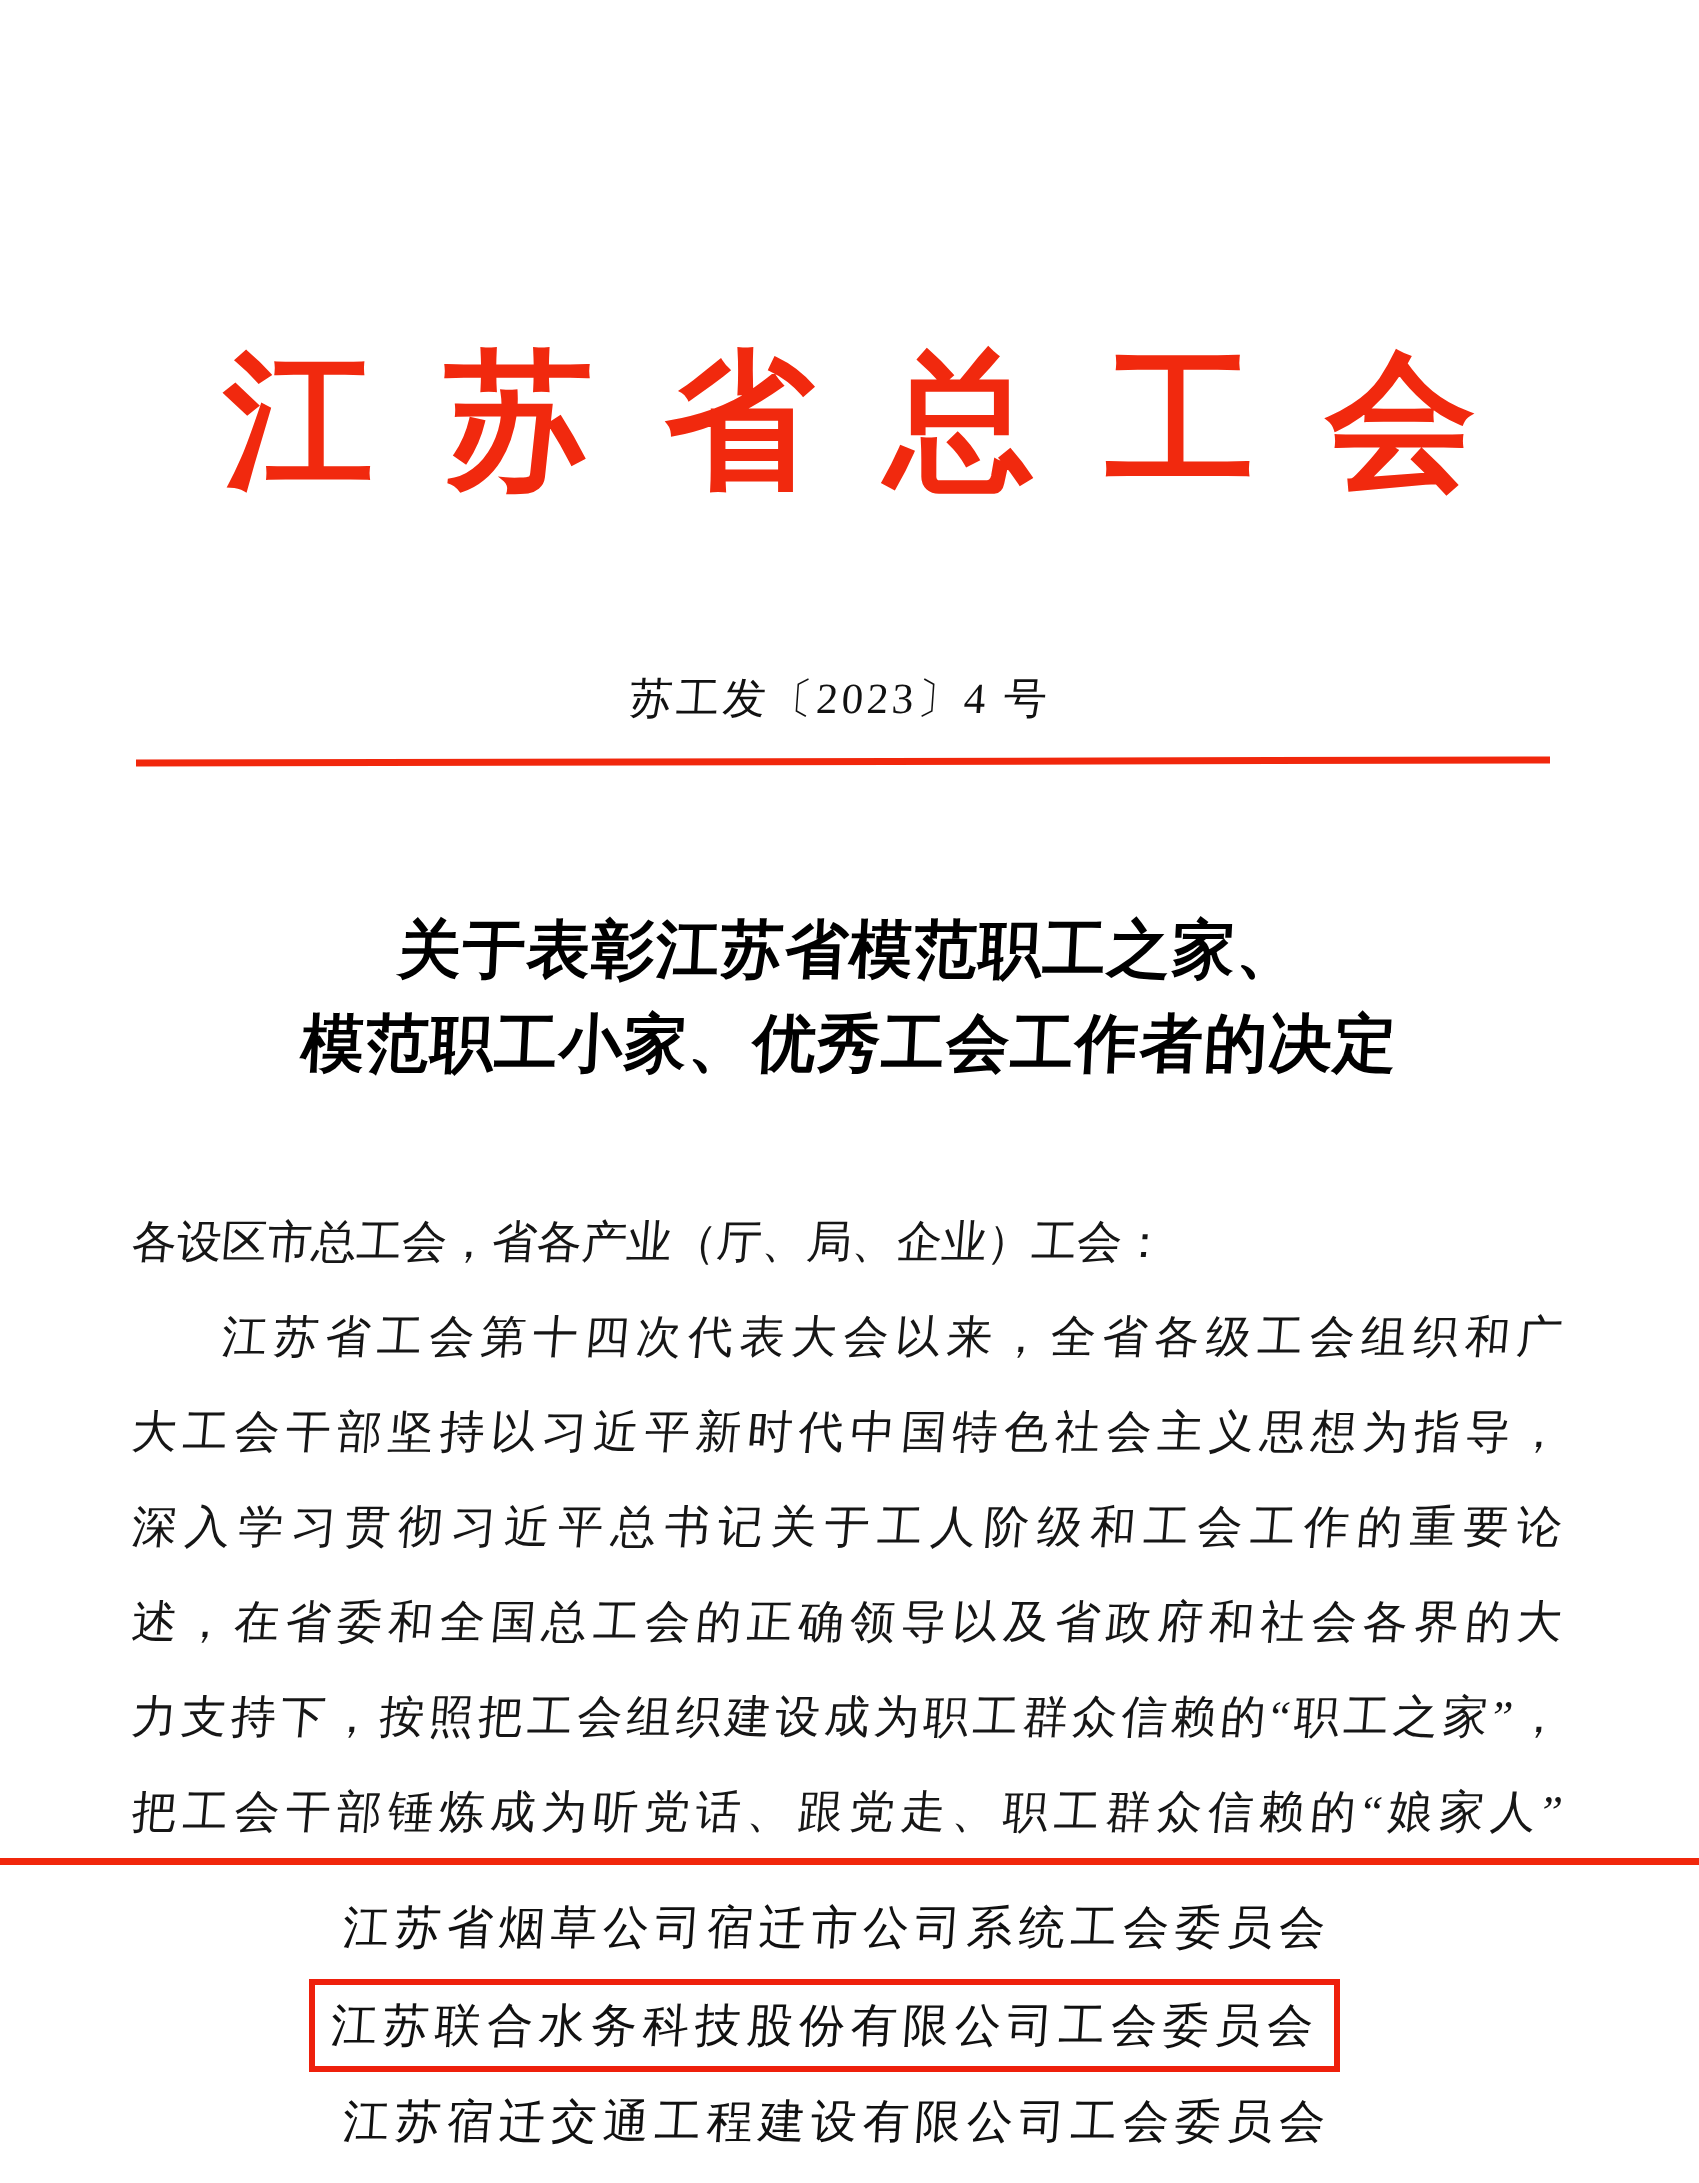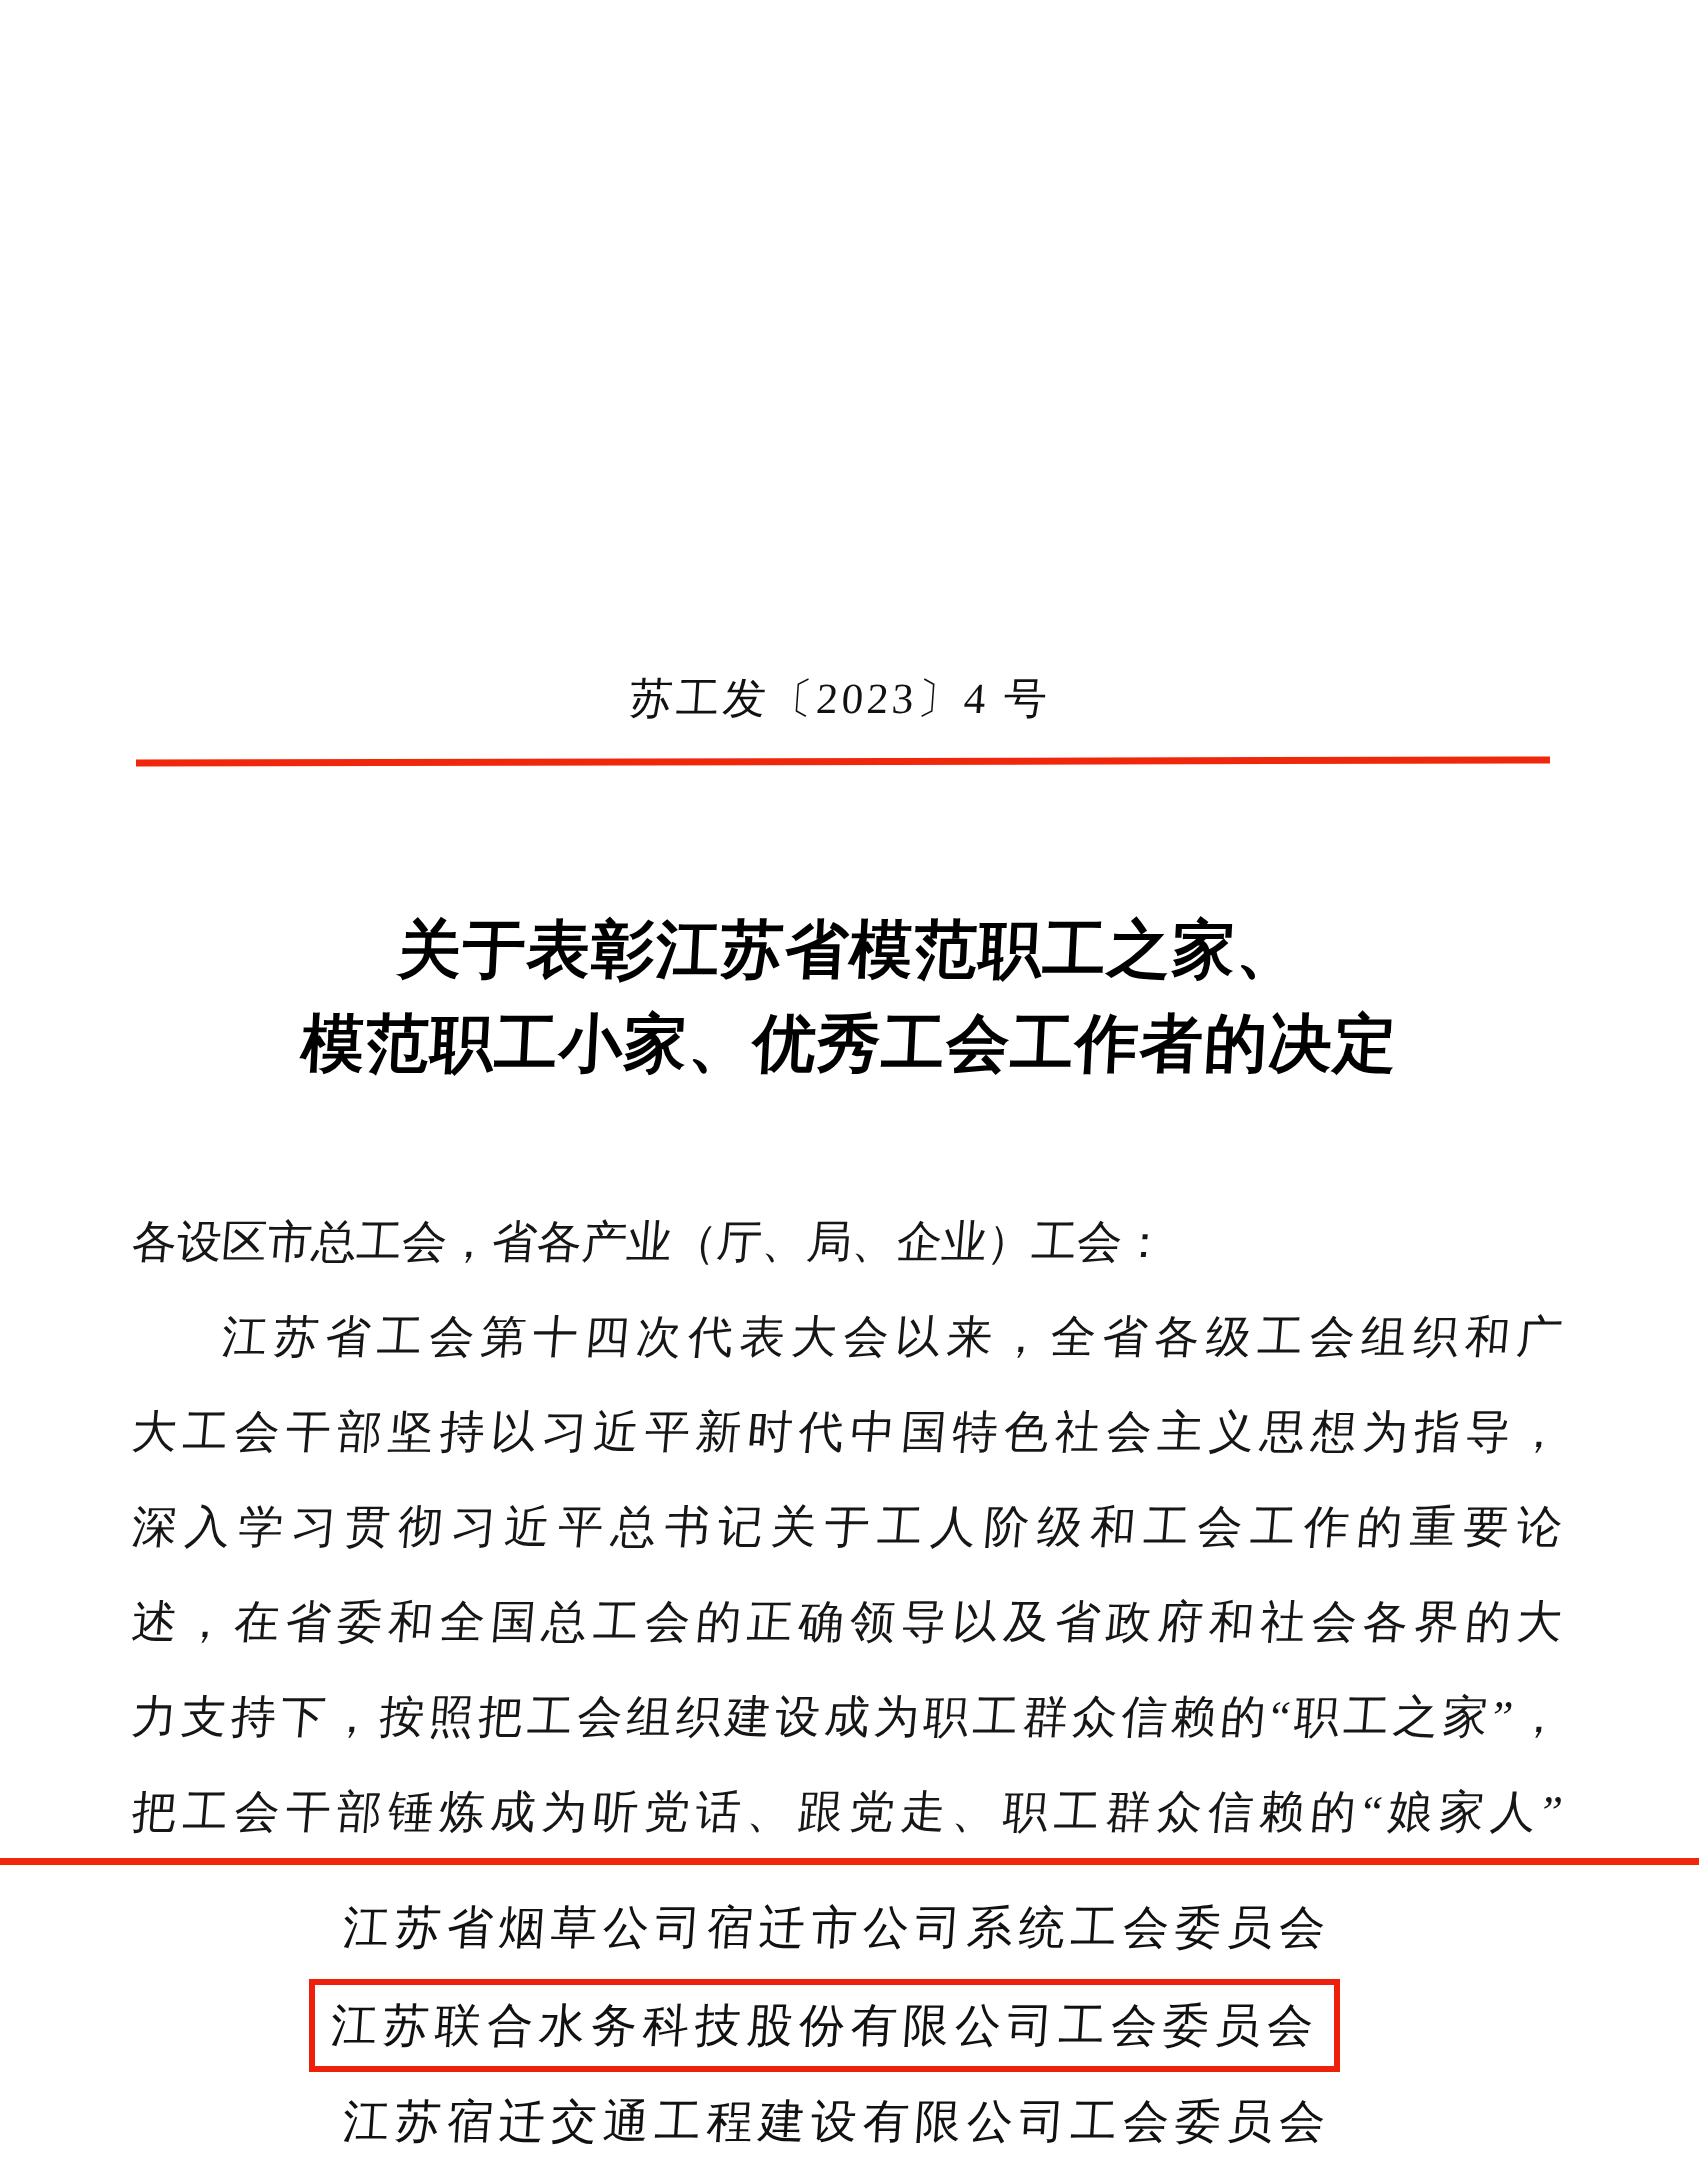--- a/index.html
+++ b/index.html
@@ -140,20 +140,21 @@
     color: #111111;
     white-space: nowrap;
     transform: skewX(-4deg);
   }
 </style>
 </head>
 <body>
 
 <div class="page">
 
+  <div class="masthead">江苏省总工会</div>
 
   <div class="doc-number">苏工发〔2023〕4 号</div>
 
   <div class="rule rule-top"></div>
 
   <h1 class="doc-title">
     <div class="title-line">关于表彰江苏省模范职工之家、</div>
     <div class="title-line">模范职工小家、优秀工会工作者的决定</div>
   </h1>
 

